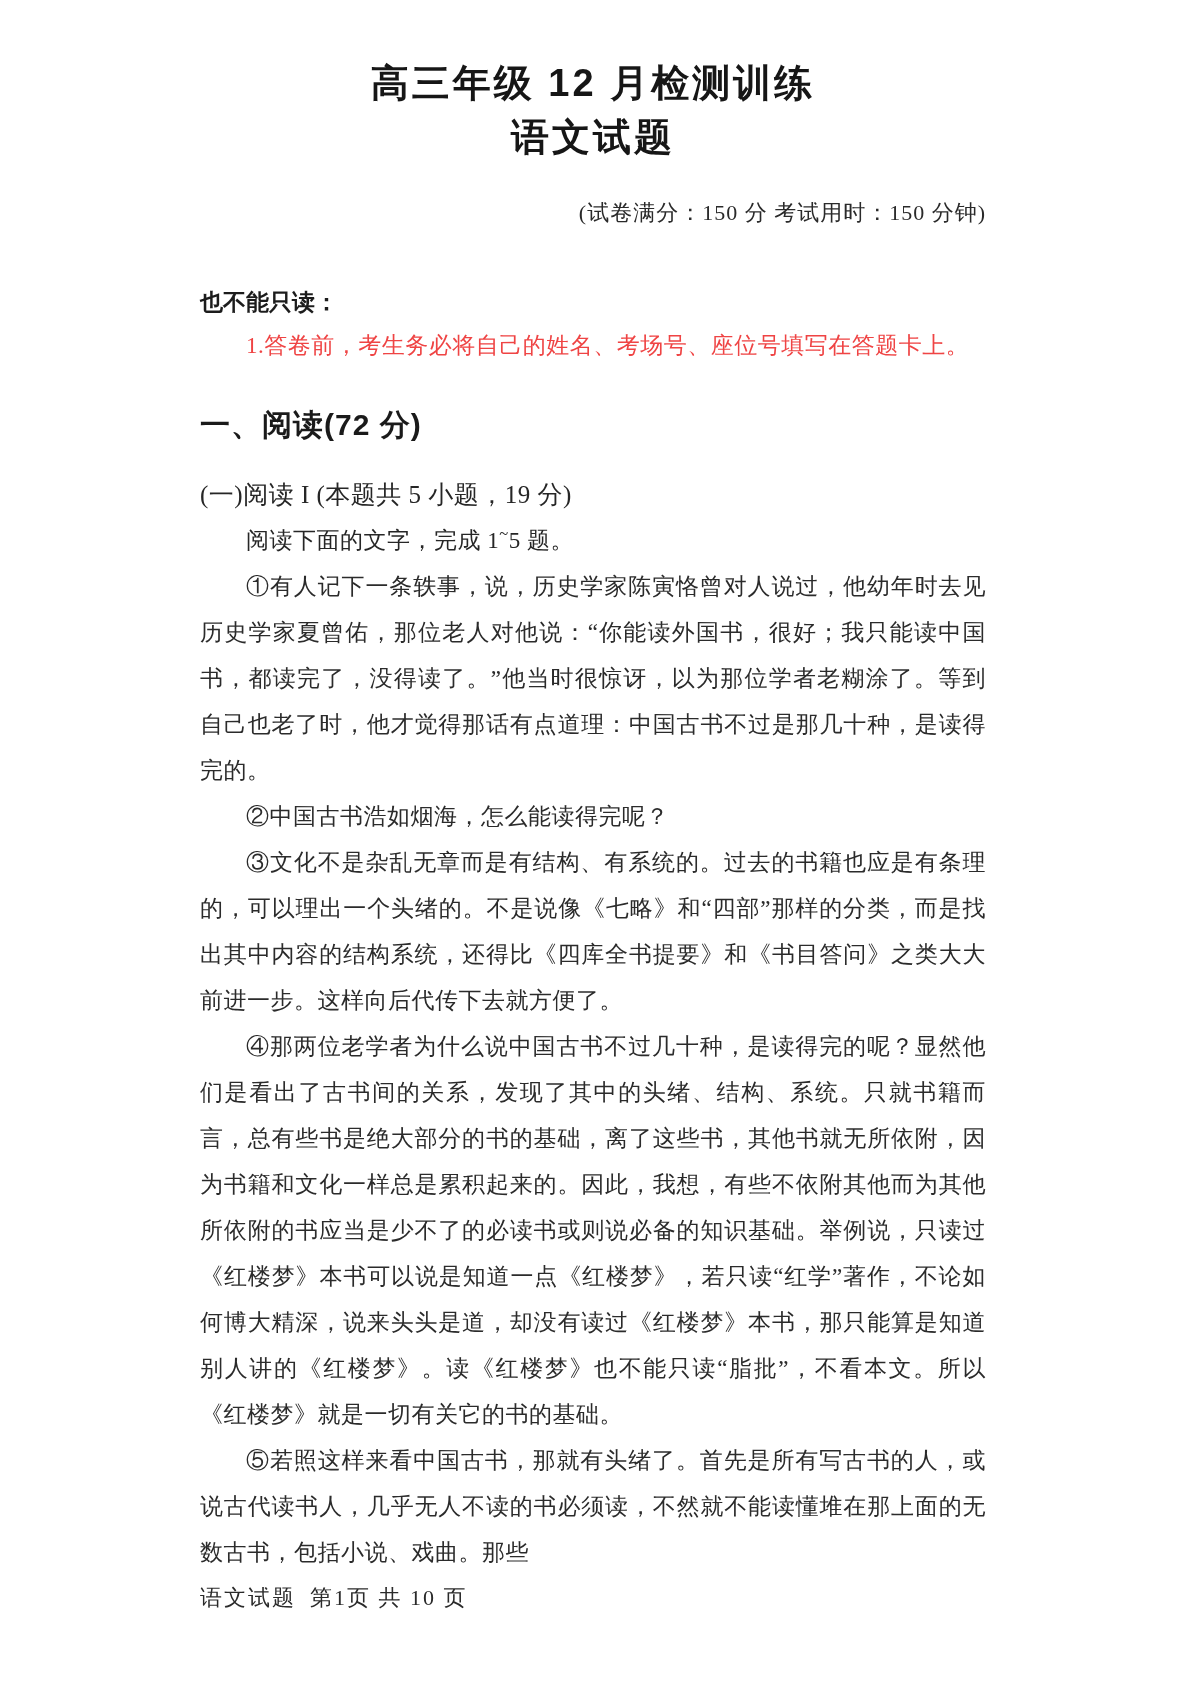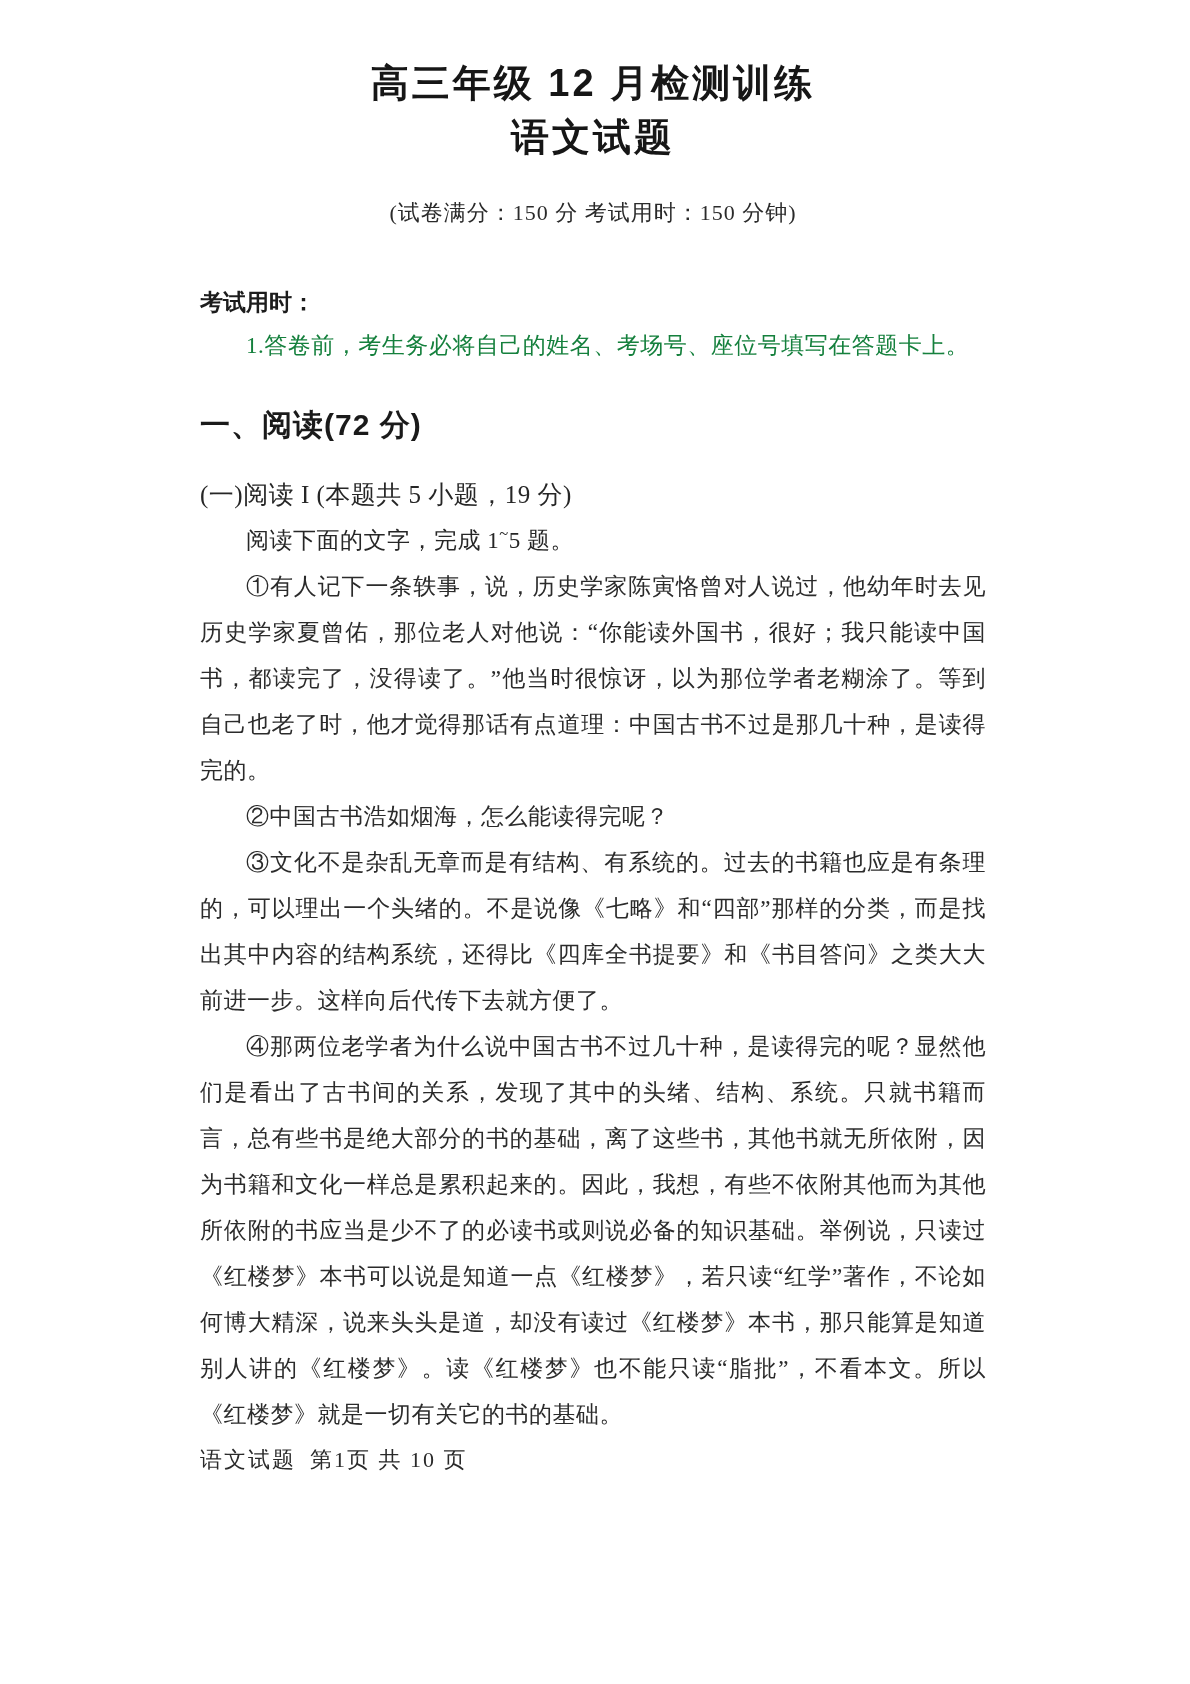--- a/index.html
+++ b/index.html
@@ -22,39 +22,39 @@
       line-height: 50px;
       text-align: center;
       letter-spacing: 3px;
       color: #161616;
     }
     .title.second { margin-top: 4px; }
     .subtitle {
       margin-top: 36px;
       font-size: 22px;
       line-height: 30px;
-      text-align: center;
+      text-align: right;
       letter-spacing: 1px;
       color: #2a2a2a;
     }
     .notice-heading {
       margin-top: 52px;
       font-family: "Liberation Sans", "DejaVu Sans", sans-serif;
       font-weight: 700;
       font-size: 23px;
       line-height: 44px;
       color: #1c1c1c;
     }
     .notice-item {
       font-size: 23px;
       line-height: 44px;
       text-indent: 2em;
       text-align: justify;
       letter-spacing: 0.5px;
-      color: #15803d;
+      color: #ef4444;
     }
     .section-heading {
       margin-top: 36px;
       font-family: "Liberation Sans", "DejaVu Sans", sans-serif;
       font-weight: 700;
       font-size: 30px;
       line-height: 42px;
       letter-spacing: 1px;
       color: #1a1a1a;
     }
@@ -94,28 +94,29 @@
 </head>
 <body>
 
 <div class="page">
 
   <h1 class="title">高三年级 12 月检测训练</h1>
   <h1 class="title second">语文试题</h1>
 
   <p class="subtitle">(试卷满分：150 分  考试用时：150 分钟)</p>
 
-  <p class="notice-heading">考试用时：</p>
+  <p class="notice-heading">也不能只读：</p>
   <p class="notice-item">1.答卷前，考生务必将自己的姓名、考场号、座位号填写在答题卡上。</p>
 
   <h2 class="section-heading">一、阅读(72 分)</h2>
   <p class="sub-heading">(一)阅读 I (本题共 5 小题，19 分)</p>
 
   <p class="instruction"><span>阅读下面的文字，完成 1</span><span class="sup">~</span><span>5 题。</span></p>
 
   <p class="passage">①有人记下一条轶事，说，历史学家陈寅恪曾对人说过，他幼年时去见历史学家夏曾佑，那位老人对他说：“你能读外国书，很好；我只能读中国书，都读完了，没得读了。”他当时很惊讶，以为那位学者老糊涂了。等到自己也老了时，他才觉得那话有点道理：中国古书不过是那几十种，是读得完的。</p>
   <p class="passage">②中国古书浩如烟海，怎么能读得完呢？</p>
   <p class="passage">③文化不是杂乱无章而是有结构、有系统的。过去的书籍也应是有条理的，可以理出一个头绪的。不是说像《七略》和“四部”那样的分类，而是找出其中内容的结构系统，还得比《四库全书提要》和《书目答问》之类大大前进一步。这样向后代传下去就方便了。</p>
   <p class="passage">④那两位老学者为什么说中国古书不过几十种，是读得完的呢？显然他们是看出了古书间的关系，发现了其中的头绪、结构、系统。只就书籍而言，总有些书是绝大部分的书的基础，离了这些书，其他书就无所依附，因为书籍和文化一样总是累积起来的。因此，我想，有些不依附其他而为其他所依附的书应当是少不了的必读书或则说必备的知识基础。举例说，只读过《红楼梦》本书可以说是知道一点《红楼梦》，若只读“红学”著作，不论如何博大精深，说来头头是道，却没有读过《红楼梦》本书，那只能算是知道别人讲的《红楼梦》。读《红楼梦》也不能只读“脂批”，不看本文。所以《红楼梦》就是一切有关它的书的基础。</p>
+  <p class="passage">⑤若照这样来看中国古书，那就有头绪了。首先是所有写古书的人，或说古代读书人，几乎无人不读的书必须读，不然就不能读懂堆在那上面的无数古书，包括小说、戏曲。那些</p>
 
   <p class="page-footer"><span>语文试题</span><span class="gap"></span><span>第1页 共 10 页</span></p>
 
 </div>
 
 </body></html>

